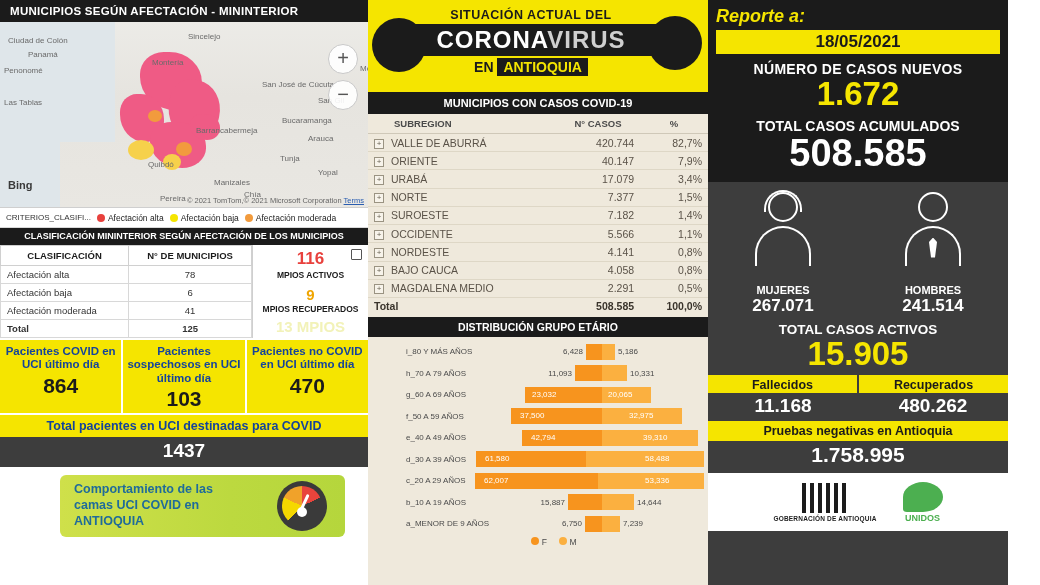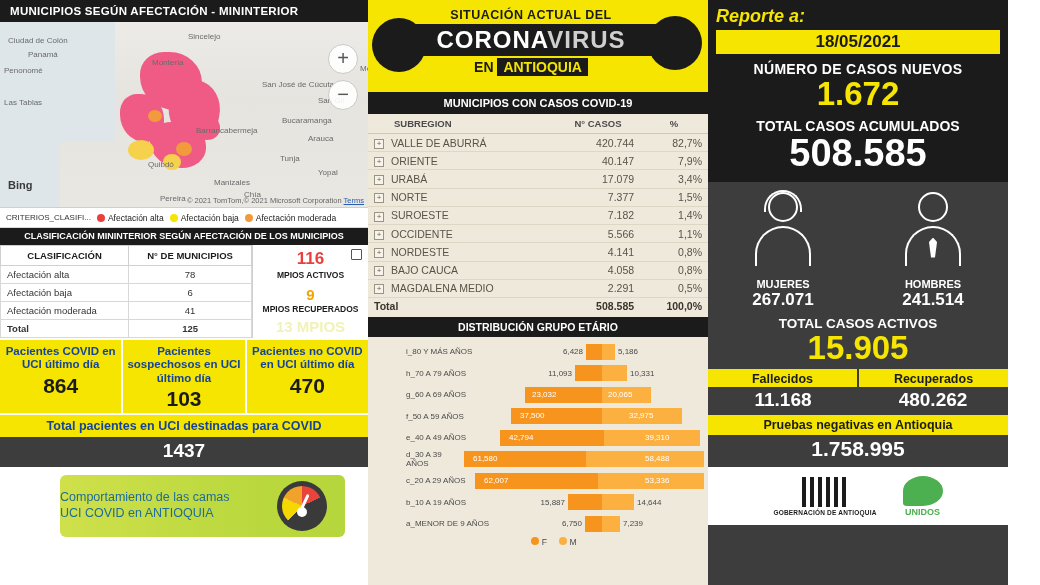--- a/index.html
+++ b/index.html
@@ -90,22 +90,22 @@
   .uci-cell .val { font-size: 21px; font-weight: bold; color: #1b1b1b; margin-top: 2px; }
   .uci-total-lbl { background: #f5e500; text-align: center; font-size: 12.5px; font-weight: bold;
      color: #14439b; padding: 4px 0; border-top: 2px solid #fff; }
   .uci-total-val { background: #3d3d3d; color: #fff; text-align: center; font-size: 19px;
      font-weight: bold; padding: 3px 0 5px; }
 
   .gauge-box { background:#fff; height: 78px; position: relative; }
   .gauge-inner { position:absolute; left: 60px; top: 8px; width: 285px; height: 62px;
      background: linear-gradient(90deg,#cfe04a 0%, #bcd93f 60%, #b5d63c 100%);
      border-radius: 6px; display:flex; align-items:center; }
-  .gauge-text { font-size: 12.5px; font-weight: normal; color: #1f6b9a; line-height: 1.25;
-     width: 175px; }
+  .gauge-text { font-size: 12.5px; font-weight: bold; color: #1f6b9a; line-height: 1.25;
+     margin-left: 14px; width: 175px; }
   .gauge-dial { position: absolute; right: 18px; top: 6px; width: 50px; height: 50px;
      border-radius: 50%; background: #3a3a3a; }
   .gauge-arc { position:absolute; left: 5px; top: 5px; width: 40px; height: 40px; border-radius: 50%;
      background: conic-gradient(from 225deg, #f5d800 0deg 70deg, #f0a22a 70deg 135deg, #e8443c 135deg 200deg, #3a3a3a 200deg 360deg); }
   .gauge-needle { position:absolute; left: 23px; top: 12px; width: 3px; height: 16px;
      background: #fff; transform-origin: bottom center; transform: rotate(25deg); border-radius:2px;}
   .gauge-hub { position:absolute; left:20px; top:26px; width:10px;height:10px;border-radius:50%;background:#fff;}
 
   
   .col-mid { width: 340px; height: 585px; background: #efe9dc; position: relative; }
@@ -171,21 +171,21 @@
   .gcell { flex: 1; text-align: center; }
   .gicon { width: 78px; height: 78px; margin: 0 auto; position: relative; }
   .g-head { position:absolute; left: 50%; top: 4px; width: 30px; height: 30px; margin-left: -15px;
      border: 2px solid #fff; border-radius: 50%; }
   .g-body { position:absolute; left: 50%; bottom: 0; width: 56px; height: 40px; margin-left: -28px;
      border: 2px solid #fff; border-bottom: none; border-radius: 28px 28px 0 0; }
   .g-tie { position:absolute; left: 50%; bottom: 8px; width: 8px; height: 20px; margin-left: -4px;
      background: #fff; clip-path: polygon(50% 0,100% 22%,75% 100%,25% 100%,0 22%); }
   .g-hair { position:absolute; left: 50%; top: 2px; width: 38px; height: 22px; margin-left: -19px;
      border: 2px solid #fff; border-bottom: none; border-radius: 19px 19px 0 0; }
-  .glbl { color: #fff; font-size: 11px; font-weight: bold; margin-top: 12px; }
+  .glbl { color: #fff; font-size: 11px; font-weight: bold; margin-top: 18px; }
   .gval { color: #fff; font-size: 17px; font-weight: bold; }
 
   .r-act-lbl { background:#3d3d3d; color:#fff; text-align:center; font-size: 13.5px;
      font-weight: bold; padding-top: 2px; }
   .r-act { background:#3d3d3d; color:#f5e500; text-align:center; font-size: 33px; font-weight: bold;
      padding-bottom: 4px; line-height: 1.05;}
   .fr-row { display: flex; }
   .fr-cell { flex: 1; background: #f5e500; text-align: center; padding: 3px 0 1px; border-right: 2px solid #3d3d3d;}
   .fr-cell:last-child { border-right: none; }
   .fr-lbl { font-size: 12.5px; font-weight: bold; color: #1b1b1b; }
@@ -471,35 +471,35 @@
         <div class="pright">
           <div class="bar m" style="width:80px">
             <span class="pnum inside" style="left:24px;top:3px">32,975</span>
           </div>
         </div>
       </div>
 
       <div class="prow">
         <div class="plabel">e_40 A 49 AÑOS</div>
         <div class="pleft">
-          <div class="bar f" style="width:104px">
+          <div class="bar f" style="width:80px">
             <span class="pnum inside" style="left:6px;top:3px">42,794</span>
           </div>
         </div>
         <div class="pright">
           <div class="bar m" style="width:96px">
             <span class="pnum inside" style="left:38px;top:3px">39,310</span>
           </div>
         </div>
       </div>
 
       <div class="prow">
         <div class="plabel">d_30 A 39 AÑOS</div>
         <div class="pleft">
-          <div class="bar f" style="width:122px">
+          <div class="bar f" style="width:110px">
             <span class="pnum inside" style="left:6px;top:3px">61,580</span>
           </div>
         </div>
         <div class="pright">
           <div class="bar m" style="width:118px">
             <span class="pnum inside" style="left:56px;top:3px">58,488</span>
           </div>
         </div>
       </div>
 

